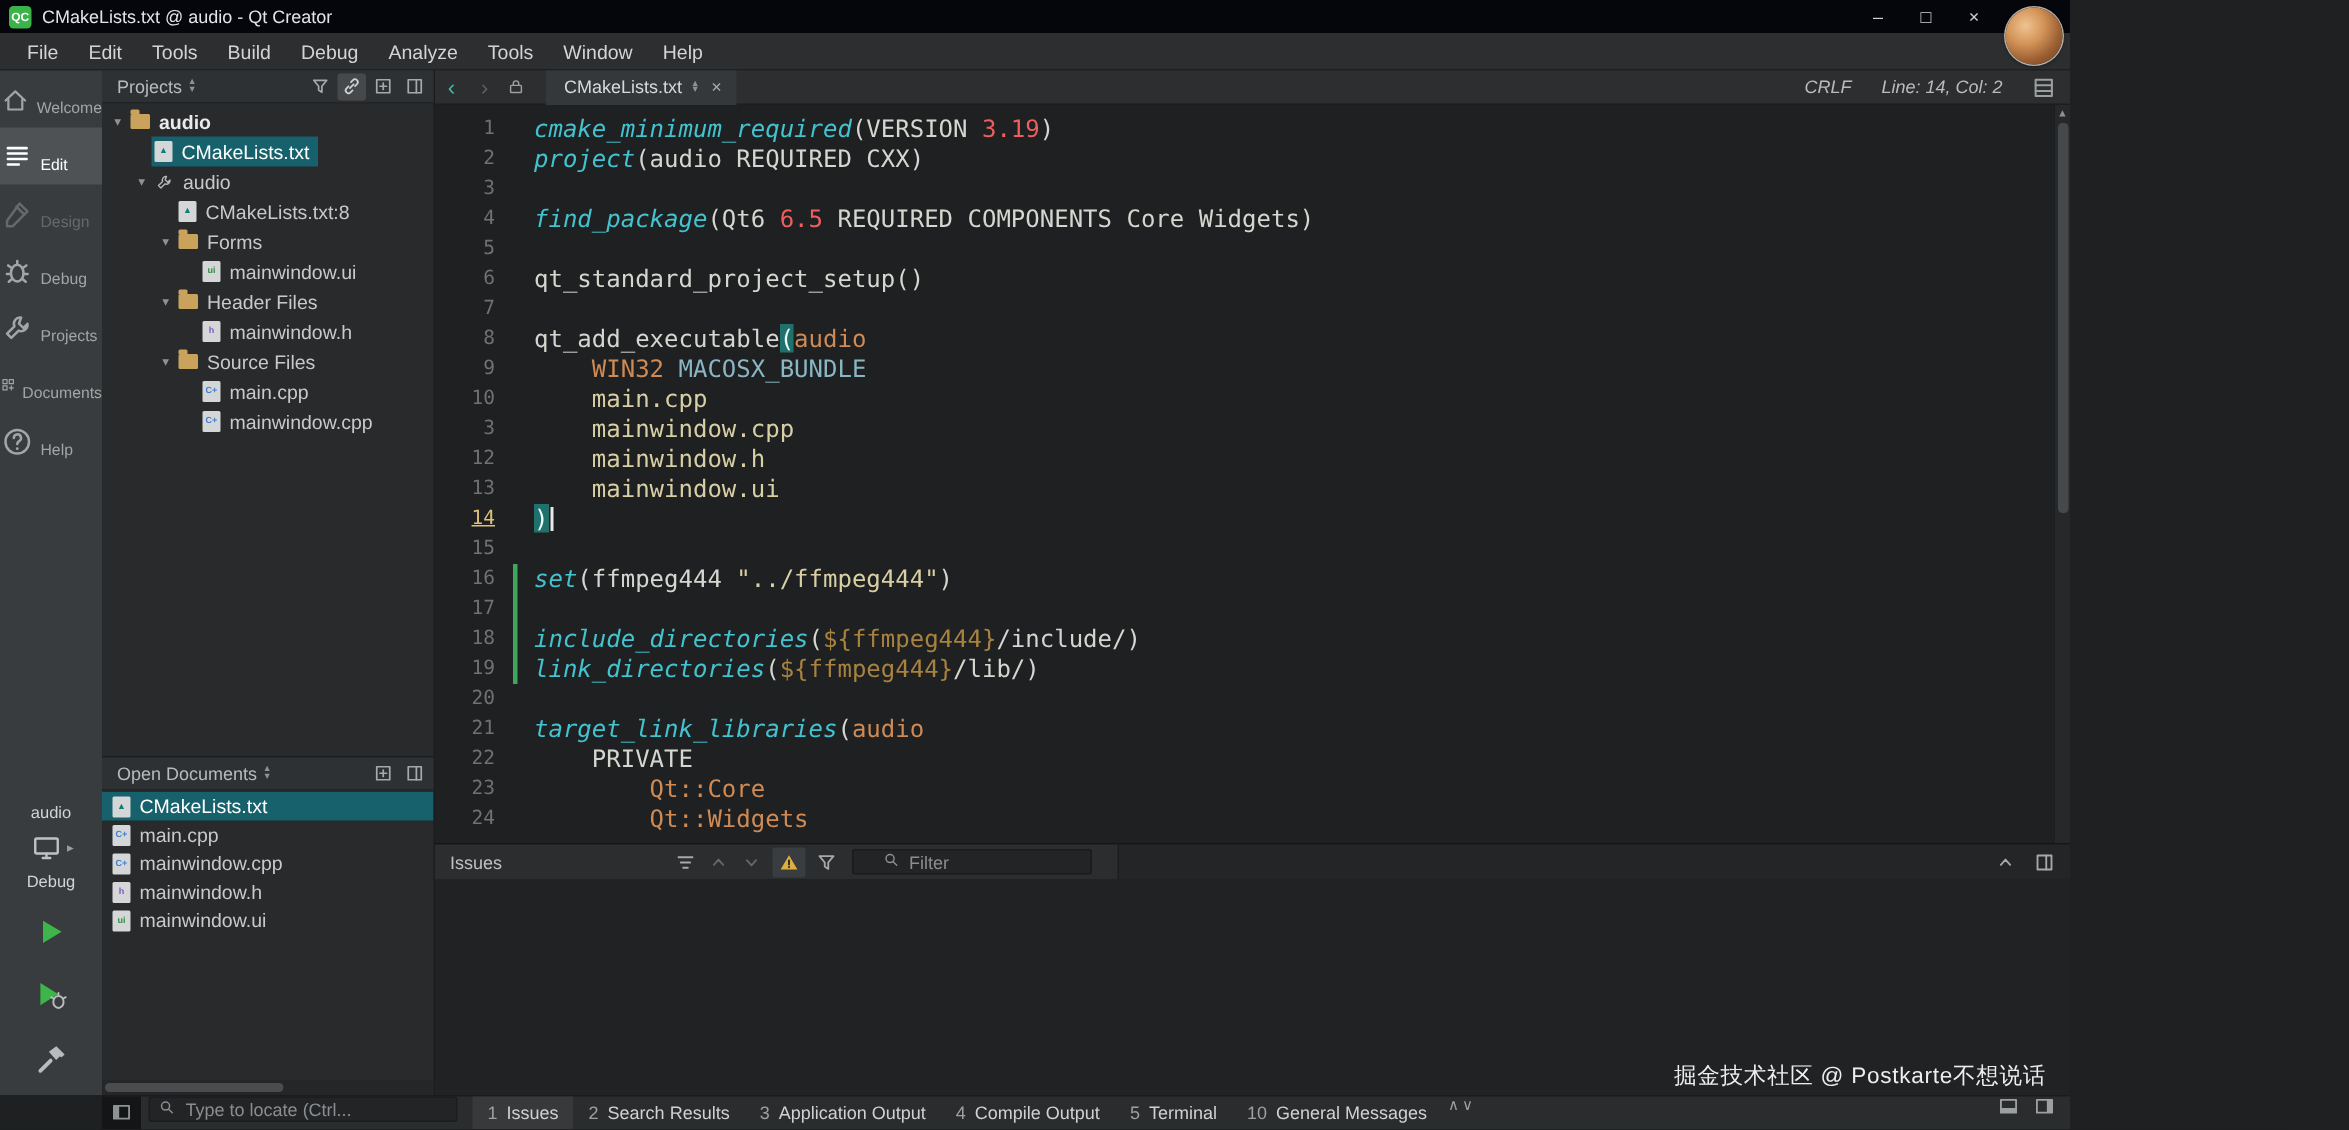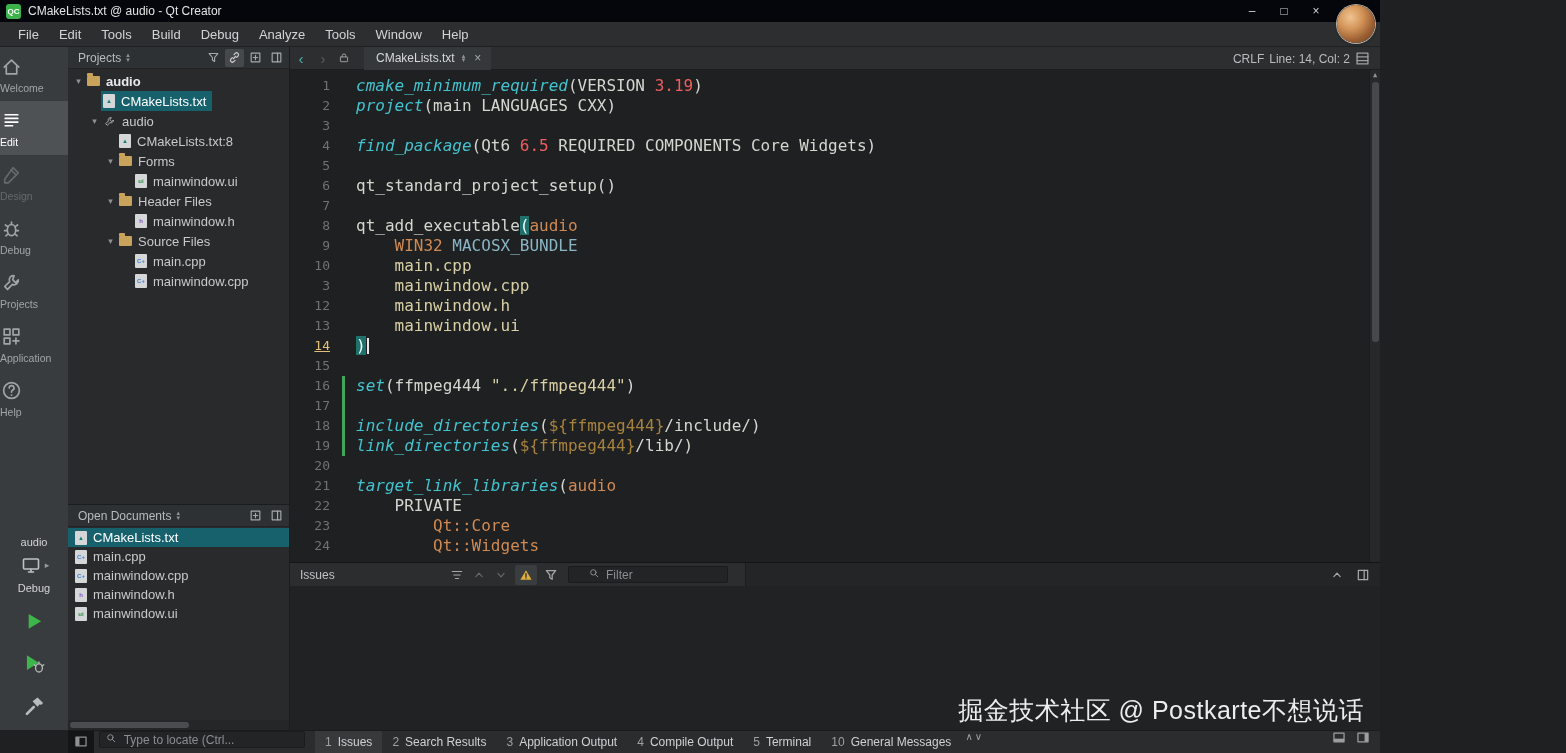--- a/index.html
+++ b/index.html
@@ -15,21 +15,21 @@
 
   
   .menubar { height:25px; background:#2c2e30; border-bottom:1px solid #1e2021; display:flex; align-items:center; padding-left:8px; font-size:13px; color:#d2d4d5; }
   .menu-item { padding:3px 10px; }
 
   
   .main { position:absolute; top:47px; left:0; right:0; bottom:23px; display:flex; }
 
   
   .modebar { width:68px; background:#393c3e; display:flex; flex-direction:column; align-items:stretch; flex:none; }
-  .mode { display:flex; flex-direction:column; align-items:flex-start; padding:8px 0 7px; gap:4px; color:#a2a5a6; font-size:10.5px; }
+  .mode { display:flex; align-items:flex-end; padding:8px 0 7px; gap:4px; color:#a2a5a6; font-size:10.5px; }
   .mode .micon { width:23px; height:23px; }
   .mode.active { background:#4e5254; color:#ffffff; }
   .mode.disabled { color:#66696b; }
   .modebar-bottom { margin-top:auto; display:flex; flex-direction:column; align-items:center; padding-bottom:10px; gap:6px; font-size:11px; color:#d2d4d5; }
   .kit-icon-wrap { display:flex; align-items:center; gap:2px; color:#bfc2c3; }
   .kit-icon-wrap .micon { width:24px; height:22px; }
   .kit-caret { font-size:9px; color:#9a9d9e; }
   .mb-action { width:30px; height:30px; display:flex; align-items:center; justify-content:center; margin-top:6px; }
   .mb-action svg { width:26px; height:26px; }
 
@@ -72,21 +72,21 @@
   
   .editor-col { flex:1; display:flex; flex-direction:column; min-width:0; }
   .tabbar { height:23px; flex:none; background:#2c2e30; border-bottom:1px solid #1b1d1e; display:flex; align-items:center; font-size:12px; color:#bdc0c1; }
   .nav-btn { width:22px; text-align:center; font-size:15px; }
   .nav-back { color:#45b8ab; }
   .nav-fwd { color:#5c6062; }
   .lock-btn { width:22px; display:flex; justify-content:center; color:#9da0a1; }
   .lock-btn svg { width:12px; height:13px; }
   .doc-tab { display:flex; align-items:center; gap:7px; height:23px; padding:0 8px 0 12px; margin-left:8px; background:#35383a; color:#d7d9da; }
   .tab-close { color:#a6a9aa; font-size:12px; padding:0 2px; }
-  .tab-right { margin-left:auto; display:flex; align-items:flex-end; gap:5px; padding-right:10px; color:#b9bcbd; }
+  .tab-right { margin-left:auto; display:flex; align-items:flex-start; gap:20px; padding-right:10px; color:#b9bcbd;font-style:italic; }
   .tab-right .mini-icon { width:15px; height:15px; color:#9da0a1; }
 
   .editor { flex:1; position:relative; background:#1e2021; overflow:hidden; font-family:"DejaVu Sans Mono",monospace; font-size:16px; padding-top:6px; }
   .code-row { display:flex; height:20px; line-height:20px; white-space:pre; }
   .ln { width:52px; flex:none; text-align:right; padding-right:12px; color:#6f7273; font-size:13px; font-family:"DejaVu Sans Mono",monospace; }
   .ln.current { color:#e2c07a;text-decoration:underline; }
   .chbar { width:3px; flex:none; margin-right:11px; }
   .chbar.changed { background:#3fa65b; }
   .codeline { white-space:pre; }
   .s-cmd { color:#43c3cf; font-style:italic; }
@@ -131,21 +131,21 @@
   .outputs { display:flex; align-items:center; height:100%; margin-left:10px; }
   .obtn { display:flex; align-items:center; gap:6px; padding:0 10px; height:100%; }
   .obtn.active { background:#37393b; }
   .o-num { color:#9da0a1; }
   .o-label { color:#cfd1d2; }
   .o-chevrons { color:#9da0a1; font-size:10px; letter-spacing:2px; margin-left:4px; }
   .bb-right { margin-left:auto; display:flex; align-items:center; gap:10px; padding-right:10px; color:#9da0a1; }
   .bb-right svg { width:15px; height:13px; }
 
   
-  .watermark { position:absolute; right:16px; bottom:26px; font-size:25px; color:rgba(255,255,255,.92); z-index:50; letter-spacing:.5px; }
+  .watermark { position:absolute; right:16px; bottom:26px; font-size:15px; color:rgba(255,255,255,.92); z-index:50; letter-spacing:.5px; }
   .avatar { position:absolute; top:5px; right:5px; width:38px; height:38px; border-radius:50%; z-index:60;
             background:radial-gradient(circle at 35% 32%, #f0c391 0%, #d29357 35%, #9c5f33 65%, #5f3a1e 100%);
             box-shadow:0 0 0 1px rgba(230,225,215,.75), 0 1px 3px rgba(0,0,0,.6); }
 </style>
 </head>
 <body>
 
 <div class="app">
 
   <div class="titlebar">
@@ -219,21 +219,21 @@
           </div>
           <div class="mode">
             <span class="micon">
               <svg viewBox="0 0 22 22" width="100%" height="100%" fill="none" stroke="currentColor" stroke-width="1.6" stroke-linecap="round" stroke-linejoin="round" style="display:block">
                 <rect x="4" y="4" width="5.5" height="5.5"></rect>
                 <rect x="12.5" y="4" width="5.5" height="5.5"></rect>
                 <rect x="4" y="12.5" width="5.5" height="5.5"></rect>
                 <path d="M15.25 12.5v5.5M12.5 15.25H18"></path>
               </svg>
             </span>
-            <span>Application</span>
+            <span>Documents</span>
           </div>
           <div class="mode">
             <span class="micon">
               <svg viewBox="0 0 22 22" width="100%" height="100%" fill="none" stroke="currentColor" stroke-width="1.6" stroke-linecap="round" stroke-linejoin="round" style="display:block">
                 <circle cx="11" cy="11" r="7.5"></circle>
                 <path d="M8.8 8.6a2.3 2.3 0 1 1 3.4 2c-.8.5-1.2 1-1.2 1.9"></path>
                 <circle cx="11" cy="15.4" r=".9" fill="currentColor" stroke="none"></circle>
               </svg>
             </span>
             <span>Help</span>
@@ -490,21 +490,21 @@
                 <rect x="2.5" y="2.5" width="13" height="13"></rect>
                 <path d="M2.5 7h13M2.5 11.5h13"></path>
               </svg>
             </span>
         </div>
       </div>
 
       <div class="editor">
         <div>
             <div class="code-row"><span class="ln">1</span><span class="chbar"></span><span class="codeline"><span class="s-cmd">cmake_minimum_required</span><span class="s-plain">(VERSION </span><span class="s-num">3.19</span><span class="s-plain">)</span></span></div>
-            <div class="code-row"><span class="ln">2</span><span class="chbar"></span><span class="codeline"><span class="s-cmd">project</span><span class="s-plain">(main LANGUAGES CXX)</span></span></div>
+            <div class="code-row"><span class="ln">2</span><span class="chbar"></span><span class="codeline"><span class="s-cmd">project</span><span class="s-plain">(audio REQUIRED CXX)</span></span></div>
             <div class="code-row"><span class="ln">3</span><span class="chbar"></span><span class="codeline"></span></div>
             <div class="code-row"><span class="ln">4</span><span class="chbar"></span><span class="codeline"><span class="s-cmd">find_package</span><span class="s-plain">(Qt6 </span><span class="s-num">6.5</span><span class="s-plain"> REQUIRED COMPONENTS Core Widgets)</span></span></div>
             <div class="code-row"><span class="ln">5</span><span class="chbar"></span><span class="codeline"></span></div>
             <div class="code-row"><span class="ln">6</span><span class="chbar"></span><span class="codeline"><span class="s-plain">qt_standard_project_setup()</span></span></div>
             <div class="code-row"><span class="ln">7</span><span class="chbar"></span><span class="codeline"></span></div>
             <div class="code-row"><span class="ln">8</span><span class="chbar"></span><span class="codeline"><span class="s-plain">qt_add_executable</span><span class="s-match">(</span><span class="s-arg">audio</span></span></div>
             <div class="code-row"><span class="ln">9</span><span class="chbar"></span><span class="codeline"><span class="s-plain">    </span><span class="s-arg">WIN32</span><span class="s-plain"> </span><span class="s-kw2">MACOSX_BUNDLE</span></span></div>
             <div class="code-row"><span class="ln">10</span><span class="chbar"></span><span class="codeline"><span class="s-plain">    </span><span class="s-file">main.cpp</span></span></div>
             <div class="code-row"><span class="ln">3</span><span class="chbar"></span><span class="codeline"><span class="s-plain">    </span><span class="s-file">mainwindow.cpp</span></span></div>
             <div class="code-row"><span class="ln">12</span><span class="chbar"></span><span class="codeline"><span class="s-plain">    </span><span class="s-file">mainwindow.h</span></span></div>

